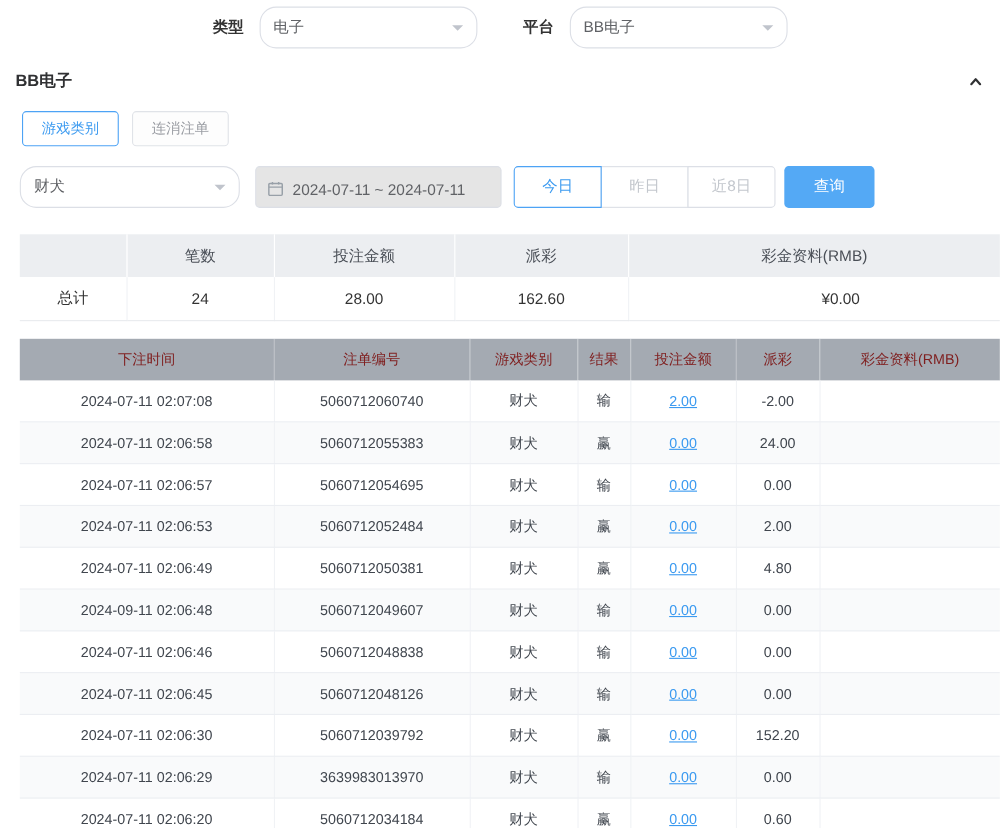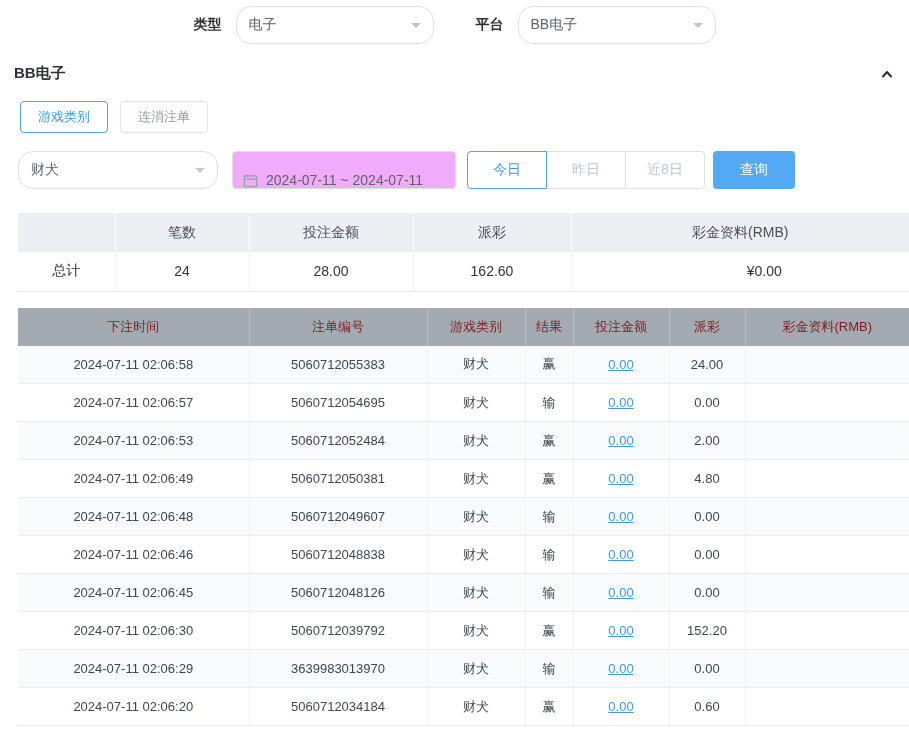--- a/index.html
+++ b/index.html
@@ -48,22 +48,22 @@
   }
   .tab.active { border: 1px solid #4da3f5; color: #3b9af0; }
   .tab.inactive { border: 1px solid #e0e3e8; color: #9a9da3; background: #fdfdfd; }
 
   
   .filter-bar { display: flex; align-items: center; margin: 18px 0 0 18px; }
   .game-select { width: 200px; }
   .date-box {
     margin-left: 14px; width: 224px; height: 38px;
     border: 1px solid #dcdfe6; border-radius: 4px;
-    display: flex; align-items: flex-end; padding: 0 10px; gap: 8px;
-    background: #f0abfc;
+    display: flex; align-items: flex-start; padding: 12px 10px; gap: 8px;
+    background: #e5e5e5;
   }
   .date-box input {
     border: none; outline: none; width: 100%;
     font-size: 14px; color: #606266;
     font-family: "Liberation Sans", "DejaVu Sans", sans-serif;
     background: transparent;
   }
   .btn-group { display: flex; margin-left: 11px; }
   .group-btn {
     width: 80px; height: 38px;
@@ -216,20 +216,29 @@
       <th>下注时间</th>
       <th>注单编号</th>
       <th>游戏类别</th>
       <th>结果</th>
       <th>投注金额</th>
       <th>派彩</th>
       <th>彩金资料(RMB)</th>
     </tr>
   </thead>
   <tbody>
+      <tr>
+        <td>2024-07-11 02:07:08</td>
+        <td>5060712060740</td>
+        <td>财犬</td>
+        <td>输</td>
+        <td><a class="bet-link">2.00</a></td>
+        <td class="negative">-2.00</td>
+        <td></td>
+      </tr>
       <tr class="striped">
         <td>2024-07-11 02:06:58</td>
         <td>5060712055383</td>
         <td>财犬</td>
         <td>赢</td>
         <td><a class="bet-link">0.00</a></td>
         <td>24.00</td>
         <td></td>
       </tr>
       <tr>
@@ -253,21 +262,21 @@
       <tr>
         <td>2024-07-11 02:06:49</td>
         <td>5060712050381</td>
         <td>财犬</td>
         <td>赢</td>
         <td><a class="bet-link">0.00</a></td>
         <td>4.80</td>
         <td></td>
       </tr>
       <tr class="striped">
-        <td>2024-07-11 02:06:48</td>
+        <td>2024-09-11 02:06:48</td>
         <td>5060712049607</td>
         <td>财犬</td>
         <td>输</td>
         <td><a class="bet-link">0.00</a></td>
         <td>0.00</td>
         <td></td>
       </tr>
       <tr>
         <td>2024-07-11 02:06:46</td>
         <td>5060712048838</td>

